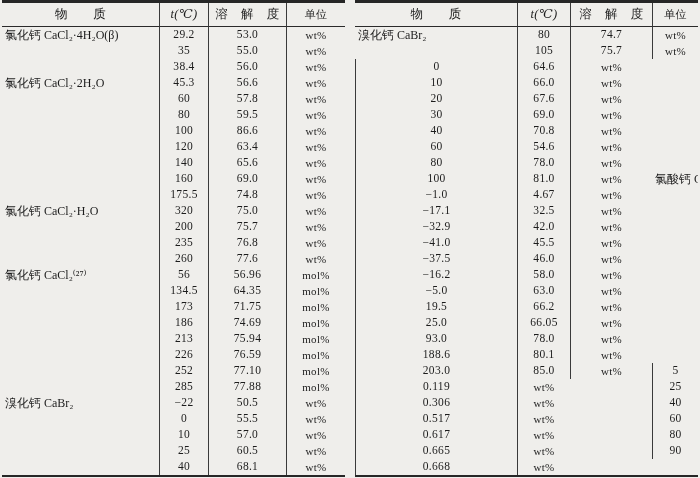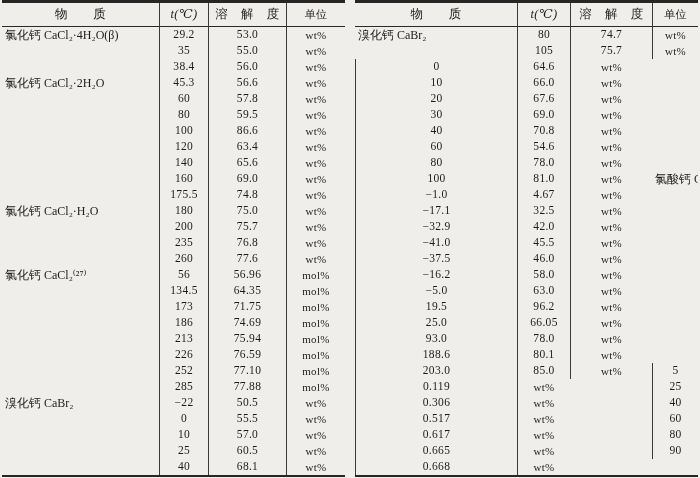--- a/index.html
+++ b/index.html
@@ -114,21 +114,21 @@
       <div class="cell tcol">160</div>
       <div class="cell sol">69.0</div>
       <div class="cell unit">wt%</div>
 
       <div class="cell sub"></div>
       <div class="cell tcol">175.5</div>
       <div class="cell sol">74.8</div>
       <div class="cell unit">wt%</div>
 
       <div class="cell sub">氯化钙 CaCl₂·H₂O</div>
-      <div class="cell tcol">180</div>
+      <div class="cell tcol">320</div>
       <div class="cell sol">75.0</div>
       <div class="cell unit">wt%</div>
 
       <div class="cell sub"></div>
       <div class="cell tcol">200</div>
       <div class="cell sol">75.7</div>
       <div class="cell unit">wt%</div>
 
       <div class="cell sub"></div>
       <div class="cell tcol">235</div>
@@ -291,21 +291,21 @@
       <div class="cell sol">58.0</div>
       <div class="cell unit">wt%</div>
 
       <div class="cell sub"></div>
       <div class="cell tcol">−5.0</div>
       <div class="cell sol">63.0</div>
       <div class="cell unit">wt%</div>
 
       <div class="cell sub"></div>
       <div class="cell tcol">19.5</div>
-      <div class="cell sol">96.2</div>
+      <div class="cell sol">66.2</div>
       <div class="cell unit">wt%</div>
 
       <div class="cell sub"></div>
       <div class="cell tcol">25.0</div>
       <div class="cell sol">66.05</div>
       <div class="cell unit">wt%</div>
 
       <div class="cell sub"></div>
       <div class="cell tcol">93.0</div>
       <div class="cell sol">78.0</div>

